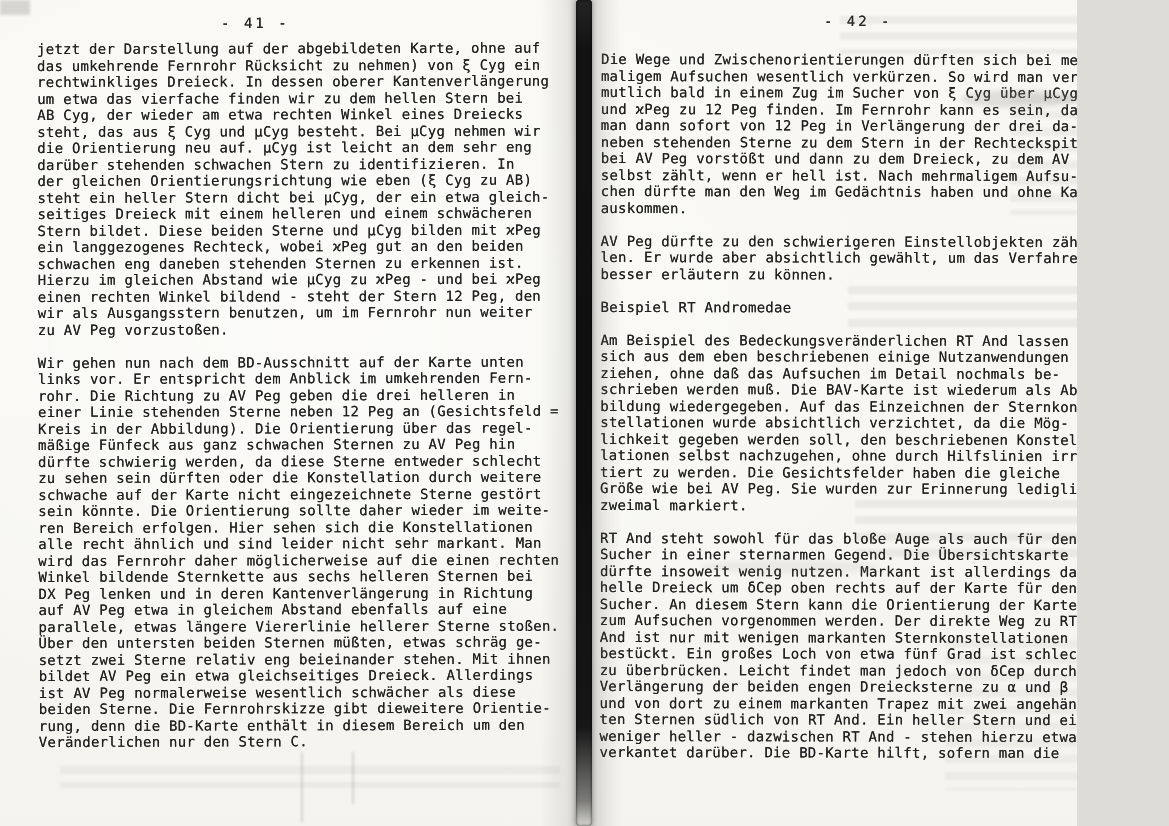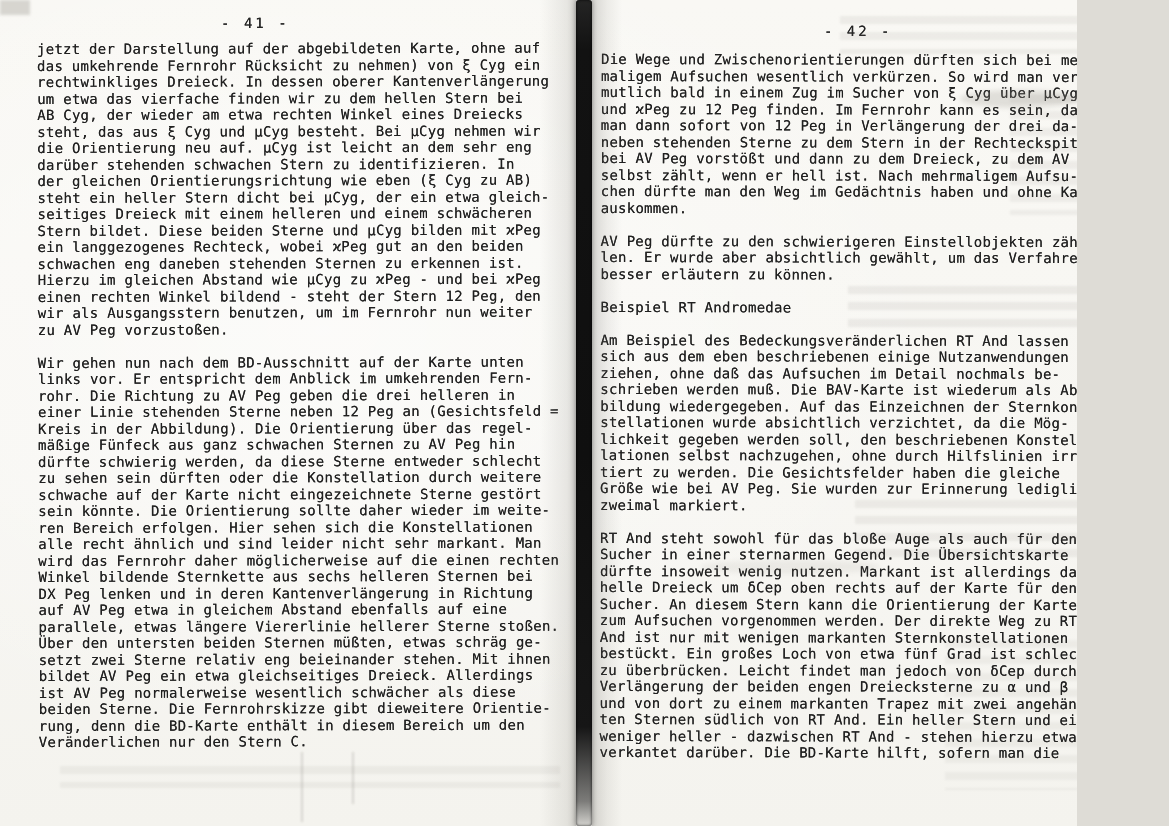--- a/index.html
+++ b/index.html
@@ -113,21 +113,21 @@
 parallele, etwas längere Viererlinie hellerer Sterne stoßen.
 Über den untersten beiden Sternen müßten, etwas schräg ge-
 setzt zwei Sterne relativ eng beieinander stehen. Mit ihnen
 bildet AV Peg ein etwa gleichseitiges Dreieck. Allerdings
 ist AV Peg normalerweise wesentlich schwächer als diese
 beiden Sterne. Die Fernrohrskizze gibt dieweitere Orientie-
 rung, denn die BD-Karte enthält in diesem Bereich um den
 Veränderlichen nur den Stern C.</div>
     </div>
 
-  <div class="pagehead tilt-r" style="left:824px;top:23px;">- 42 -</div>
+  <div class="pagehead tilt-r" style="left:824px;top:13px;">- 42 -</div>
   <div class="textblock tilt-r" style="left:601px;top:51px;width:556px;">
       <div class="para">Die Wege und Zwischenorientierungen dürften sich bei mehr-
 maligem Aufsuchen wesentlich verkürzen. So wird man ver-
 mutlich bald in einem Zug im Sucher von ξ Cyg über μCyg
 und ϰPeg zu 12 Peg finden. Im Fernrohr kann es sein, daß
 man dann sofort von 12 Peg in Verlängerung der drei da-
 neben stehenden Sterne zu dem Stern in der Rechteckspitze
 bei AV Peg vorstößt und dann zu dem Dreieck, zu dem AV Peg
 selbst zählt, wenn er hell ist. Nach mehrmaligem Aufsu-
 chen dürfte man den Weg im Gedächtnis haben und ohne Karte

